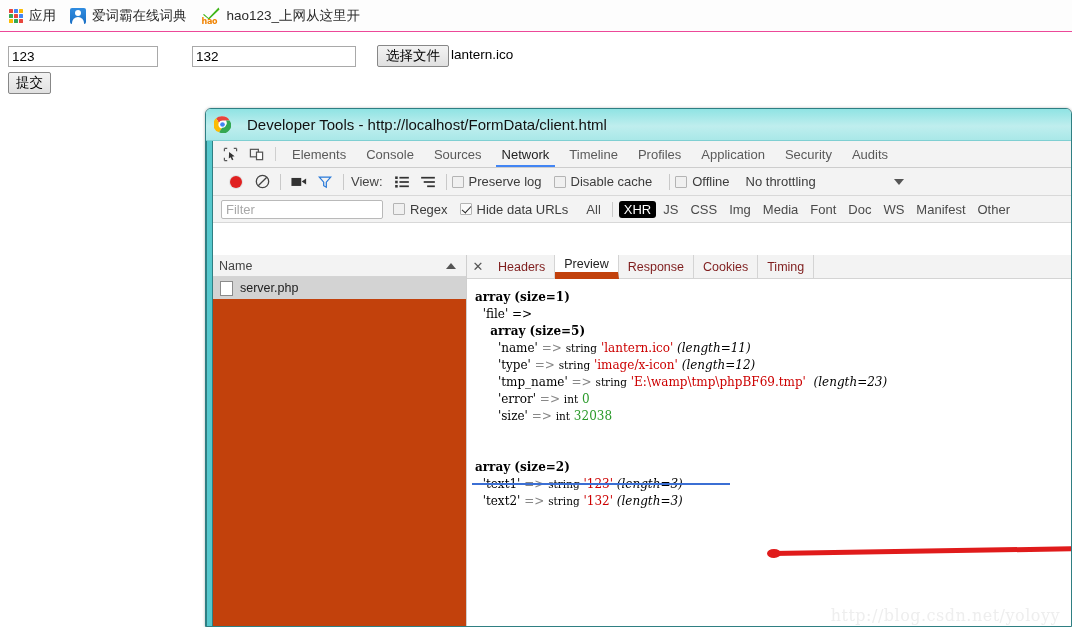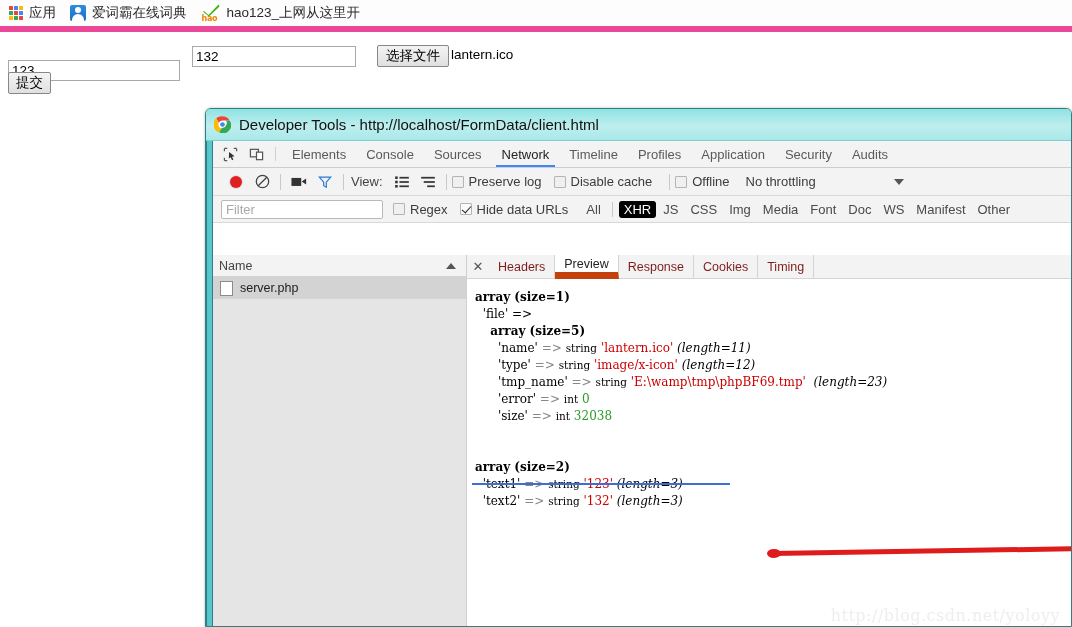--- a/index.html
+++ b/index.html
@@ -17,21 +17,21 @@
     color: #000;
   }
 
   
   #bookmark-bar {
     position: absolute;
     left: 0; top: 0;
     width: 1072px;
     height: 32px;
     background: #fdfdfd;
-    border-bottom: 6px solid #ec4899;
+    border-bottom: 1px solid #ec4899;
     display: flex;
     align-items: center;
     box-sizing: border-box;
     padding-left: 9px;
   }
   .bm-item {
     display: flex;
     align-items: center;
     height: 22px;
     margin-right: 14px;
@@ -111,21 +111,21 @@
     height: 21px;
     border: 1px solid #a9a9a9;
     background: #fff;
     font-family: "Liberation Sans", sans-serif;
     font-size: 13.5px;
     color: #000;
     padding: 0 3px;
     line-height: 19px;
     outline: none;
   }
-  #text1-input { left: 8px; top: 28px; width: 172px; }
+  #text1-input { left: 8px; top: 14px; width: 150px; }
   #text2-input { left: 192px; top: 14px; width: 164px; }
 
   .gray-button {
     position: absolute;
     box-sizing: border-box;
     background: linear-gradient(#f3f3f3, #e0e0e0);
     border: 1px solid #878787;
     border-radius: 2px;
     font-family: "Liberation Sans", sans-serif;
     font-size: 13.5px;
@@ -165,21 +165,21 @@
     display: flex;
     align-items: center;
     padding-left: 8px;
     box-sizing: border-box;
   }
   .chrome-logo {
     width: 17px; height: 17px;
     flex: 0 0 17px;
   }
   #devtools-title {
-    margin-left: 8px;
+    margin-left: 16px;
     font-size: 15px;
     color: #111;
     font-family: "Liberation Sans", sans-serif;
     white-space: nowrap;
   }
   
   #frame-left {
     position: absolute;
     left: 0; top: 32px;
     width: 7px;
@@ -339,21 +339,21 @@
   #split {
     position: absolute;
     left: 0; top: 114px;
     right: 0; bottom: 0;
     display: flex;
   }
   #req-pane {
     width: 254px;
     box-sizing: border-box;
     border-right: 1px solid #cfcfcf;
-    background: #e5e5e5;
+    background: #c2410c;
     flex: 0 0 254px;
   }
   #req-header {
     height: 22px;
     background: #f3f3f3;
     border-bottom: 1px solid #d4d4d4;
     display: flex;
     align-items: center;
     padding: 0 6px;
     box-sizing: border-box;

